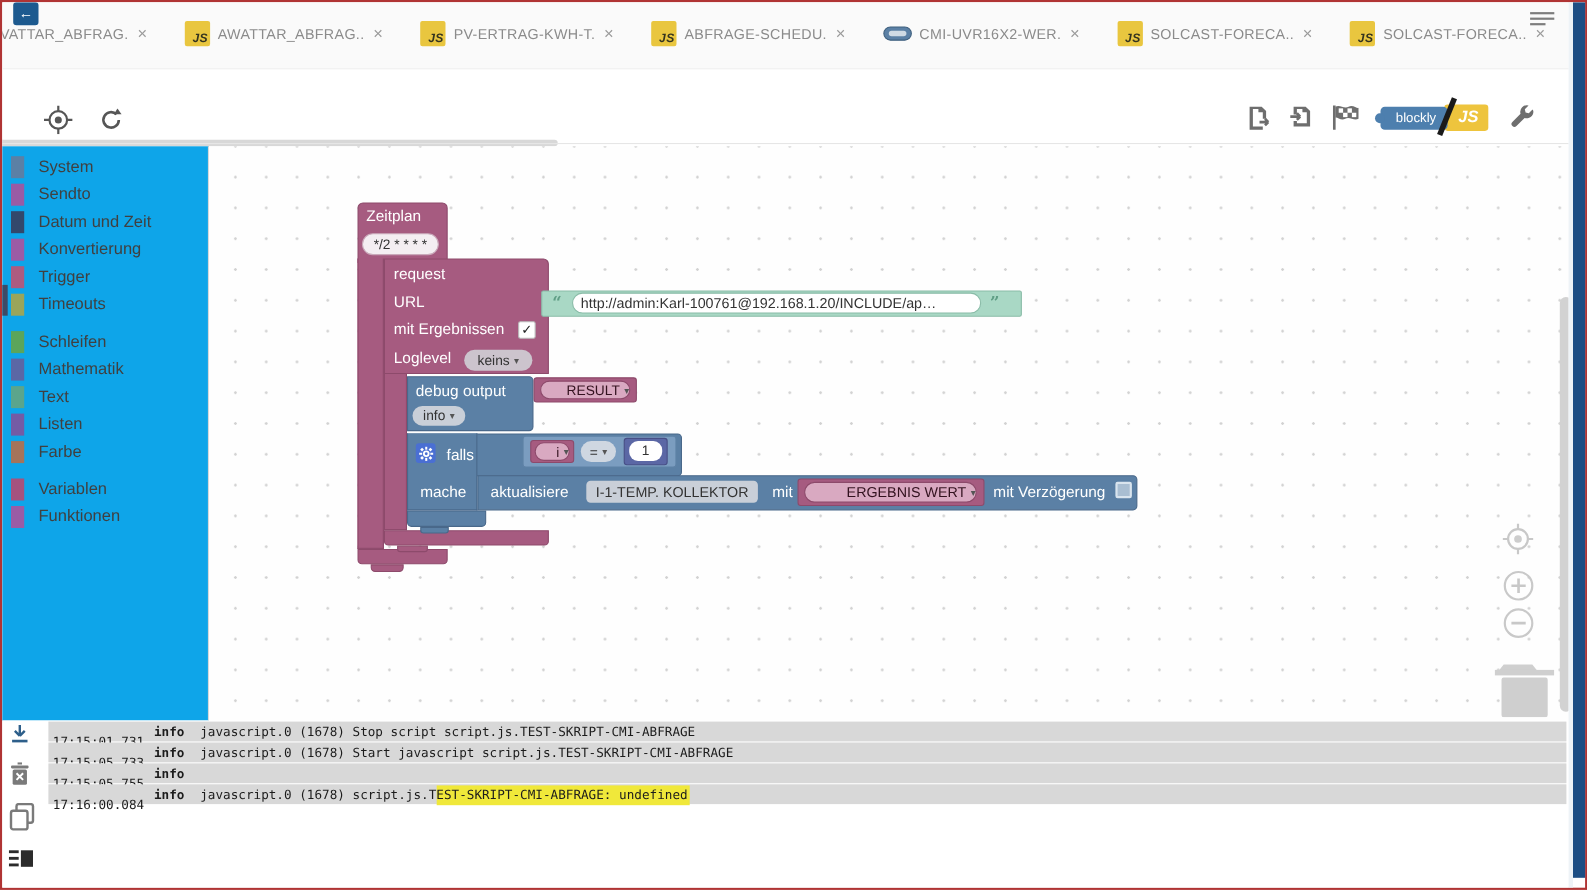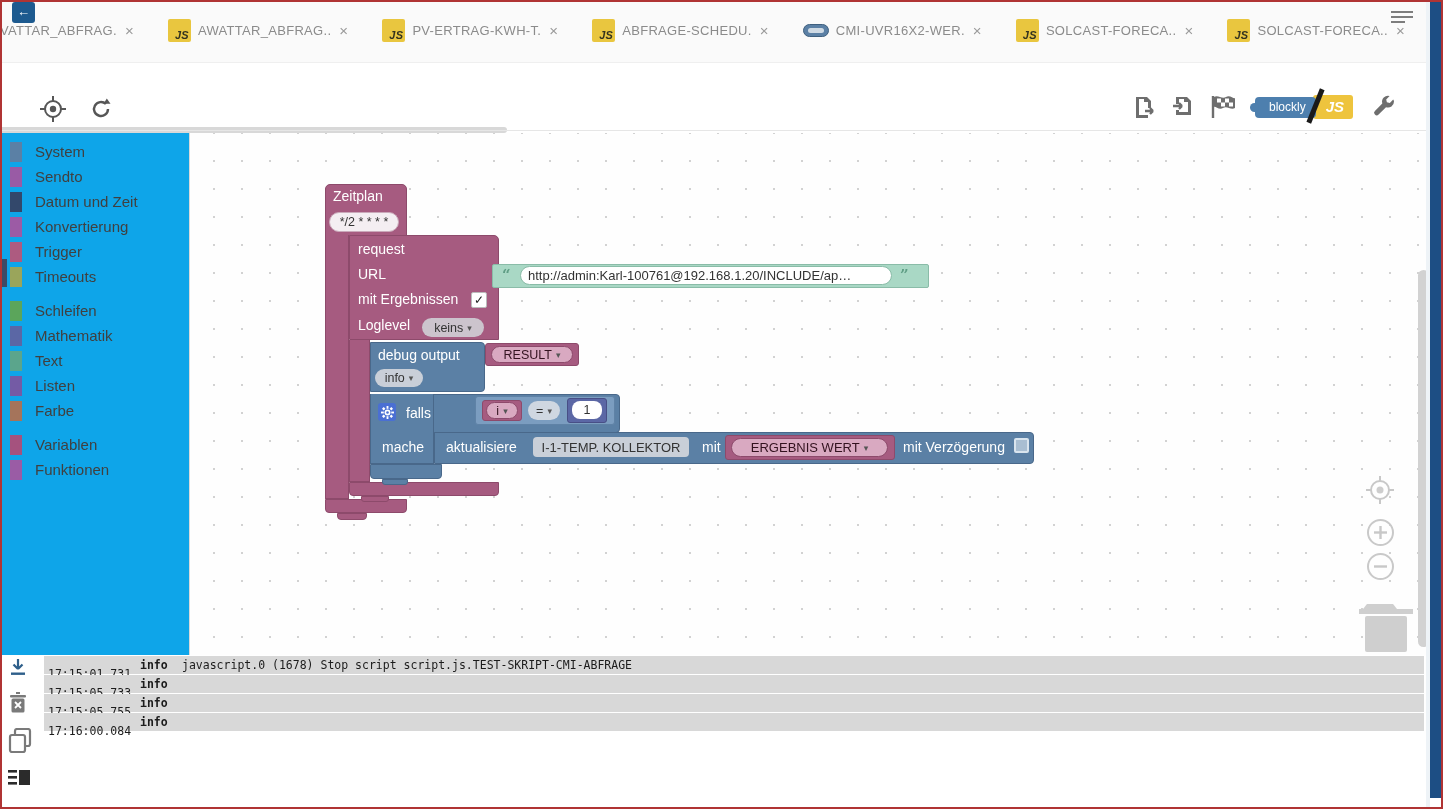--- a/index.html
+++ b/index.html
@@ -59,21 +59,21 @@
   #ws .abs { position:absolute; }
   .blk-m { background:#a65b80; border:1px solid #8d4a6b; }
   .blk-b { background:#5b80a5; border:1px solid #49688a; }
   .blk-lb { background:#7b9dc0; border:1px solid #5f82a6; }
   .blk-i { background:#5b67a5; border:1px solid #484f86; }
   .blk-txt { color:#fff; font-size:14px; white-space:nowrap; }
   .pill { border-radius:10px; font-size:12.5px; color:#333; display:flex; align-items:center;
           justify-content:center; white-space:nowrap; cursor:pointer; }
   .pill .arr { font-size:9px; margin-left:4px; color:#555; }
   .pill-grey { background:#c9cfd8; }
-  .pill-pink { background:#d9a9c1; border:1px solid #8d4a6b; color:#33121f; }
+  .pill-pink { background:#d9a9c1; border:1px solid #8d4a6b; color:#33121f;justify-content:flex-end; }
   .chk { background:#fff; border:1px solid #bbb; border-radius:2px; text-align:center;
          font-size:12px; line-height:14px; color:#222; cursor:pointer; }
   .str-blk { background:#a9d8c5; border:1px solid #8abca8; border-radius:2px; }
   .quote { color:#5f9e85; font-weight:bold; font-size:15px; font-family:"DejaVu Serif", serif; }
   .gear { width:18px; height:18px; background:#4a6fd3; border-radius:3px; display:flex;
           align-items:center; justify-content:center; cursor:pointer; }
   .ws-ctl { border:2px solid #c9c9c9; border-radius:50%; background:transparent; cursor:pointer; }
 
   
   #right-gap { left:1424px; top:0; width:4px; height:805px; background:#eef3f7; }
@@ -427,26 +427,28 @@
     </div>
   </div>
   <div class="log-row" style="top:654px">
     <span class="log-time">17:15:01.731</span>
     <span class="log-sev">info</span>
     <span class="log-msg">javascript.0 (1678) Stop script script.js.TEST-SKRIPT-CMI-ABFRAGE</span>
   </div>
   <div class="log-row" style="top:673px">
     <span class="log-time">17:15:05.733</span>
     <span class="log-sev">info</span>
+    <span class="log-msg">javascript.0 (1678) Start javascript script.js.TEST-SKRIPT-CMI-ABFRAGE</span>
   </div>
   <div class="log-row" style="top:692px">
     <span class="log-time">17:15:05.755</span>
     <span class="log-sev">info</span>
   </div>
   <div class="log-row" style="top:711px">
     <span class="log-time">17:16:00.084</span>
     <span class="log-sev">info</span>
+    <span class="log-msg"><span>javascript.0 (1678) script.js.T</span><span class="hl" style="background: rgb(240, 232, 58);">EST-SKRIPT-CMI-ABFRAGE: undefined</span></span>
   </div>
 
   <div id="right-gap" class="abs"></div>
   <div id="right-strip" class="abs"></div>
 
 </div>
 
 </body></html>

